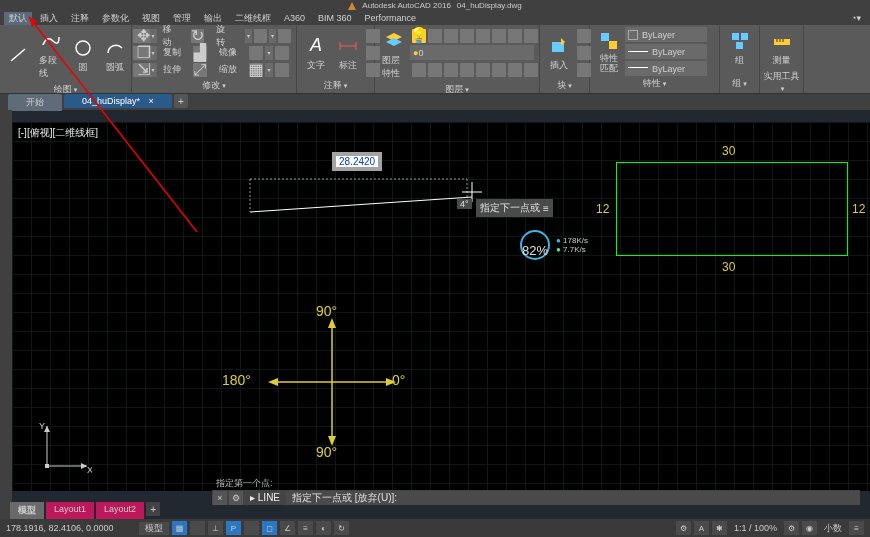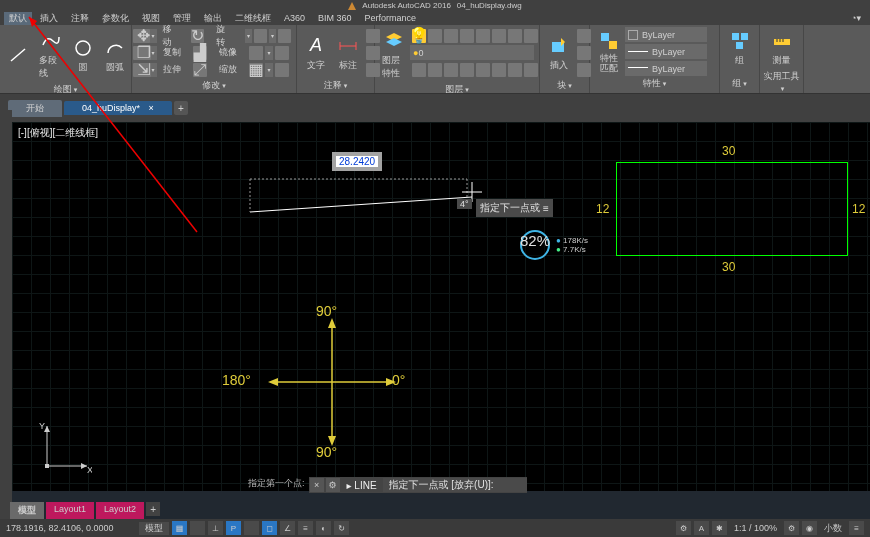--- a/index.html
+++ b/index.html
@@ -15,38 +15,38 @@
 .big-btn{display:flex;flex-direction:column;align-items:center;justify-content:center;padding:2px 4px;cursor:pointer}
 .big-btn .icon-slot{width:24px;height:24px;display:flex;align-items:center;justify-content:center}
 .big-btn .lbl{font-size:9px;color:#d0d0d0;margin-top:1px}
 .icon-slot svg{width:20px;height:20px}
 .mini-row{display:flex;align-items:center;gap:2px;height:17px;padding:0 2px}
 .mini-row .mi{width:14px;height:14px;background:#777;border-radius:1px;cursor:pointer;display:flex;align-items:center;justify-content:center}
 .mini-row .mini-lbl{font-size:9px;color:#d0d0d0;margin:0 10px}
 .dd{width:8px;height:14px;background:#6a6a6a;cursor:pointer;display:flex;align-items:center;justify-content:center;font-size:6px}
 .prop-combo{width:82px;height:15px;background:#6a6a6a;font-size:9px;padding:0 3px;display:flex;align-items:center;color:#d0d0d0}
 .prop-combo .sw{width:20px;height:3px;margin-right:4px}
-.filetabs{height:28px;background:#404040;display:flex;align-items:center;padding:0 8px;gap:2px}
+.filetabs{height:16px;background:#404040;display:flex;align-items:flex-start;padding:0 8px;gap:2px}
 .filetab{background:#5f6b78;font-size:9px;padding:2px 18px;color:#d4d4d4;border-radius:2px 2px 0 0;cursor:pointer}
 .filetab.active{background:#2a5a8a;color:#fff}
 .plus-tab{width:14px;height:14px;background:#555;display:flex;align-items:center;justify-content:center;font-size:10px;color:#ccc;cursor:pointer;border-radius:2px}
 .canvas{position:absolute;left:12px;right:0;top:122px;bottom:46px;background:#000}
 .canvas-grid{position:absolute;inset:0;background-image:linear-gradient(#0e1616 1px,transparent 1px),linear-gradient(90deg,#0e1616 1px,transparent 1px);background-size:19px 19px}
 .vp-label{position:absolute;top:4px;left:6px;font-size:10px;color:#e8e8e8}
 .green-rect{position:absolute;border:1px solid #0f0}
 .dim-label{position:absolute;font-size:12px;color:#dfcc3a}
 .deg-label{position:absolute;font-size:14px;color:#dfcc3a}
 .wcs{position:absolute;left:25px;bottom:15px}
 .dim-input{position:absolute;background:#fff;color:#003bd6;font-size:10px;padding:0 3px;border:4px solid #a3a3a3}
 .prompt-box{position:absolute;background:#4a4a4a;color:#e0e0e0;font-size:10px;padding:2px 4px;display:flex;align-items:center;gap:3px}
 .angle-badge{position:absolute;background:#4a4a4a;color:#e0e0e0;font-size:9px;padding:0 3px}
 .perf-widget{position:absolute;display:flex;align-items:center;gap:6px}
-.perf-ring{width:30px;height:30px;border-radius:50%;border:2px solid #3fb5e6;display:flex;align-items:flex-start;justify-content:center;font-size:15px;color:#e0e0e0;background:rgba(0,0,0,.5)}
+.perf-ring{width:30px;height:30px;border-radius:50%;border:2px solid #3fb5e6;display:flex;align-items:flex-end;justify-content:center;font-size:13px;color:#e0e0e0;background:rgba(0,0,0,.5)}
 .perf-stat{font-size:8px;color:#ccc}
-.cmdline-wrap{position:absolute;left:244px;right:10px;bottom:32px;height:28px;display:flex;flex-direction:row}
+.cmdline-wrap{position:absolute;left:212px;right:10px;bottom:32px;height:28px;display:flex;flex-direction:column}
 .cmd-hist{font-size:9px;color:#bbb;padding:0 4px}
 .cmd-row{display:flex;align-items:center;height:16px;background:#444}
 .cmd-btn{width:14px;height:14px;background:#555;margin:0 1px;cursor:pointer;display:flex;align-items:center;justify-content:center;font-size:9px}
 .cmd-input{flex:1;background:#4a4a4a;color:#e0e0e0;font-size:10px;padding:0 6px;height:14px;border:none;outline:none}
 .layout-tabs{position:absolute;left:10px;bottom:18px;display:flex;gap:2px}
 .layout-tab{font-size:9px;background:#be185d;color:#ccc;padding:2px 8px;cursor:pointer}
 .layout-tab.active{background:#6a6a6a;font-weight:bold}
 .layout-add{width:14px;height:14px;background:#424242;display:flex;align-items:center;justify-content:center;font-size:10px;cursor:pointer}
 .statusbar{position:absolute;left:0;right:0;bottom:0;height:18px;background:#3a3a3a;display:flex;align-items:center;padding:0 6px;font-size:9px;color:#ccc;gap:3px}
 .sb-btn{width:15px;height:14px;background:#4a4a4a;cursor:pointer;display:flex;align-items:center;justify-content:center;font-size:8px}

